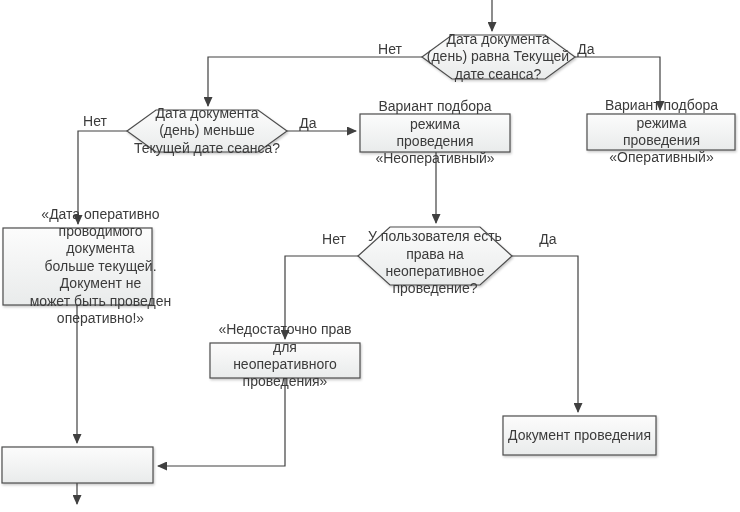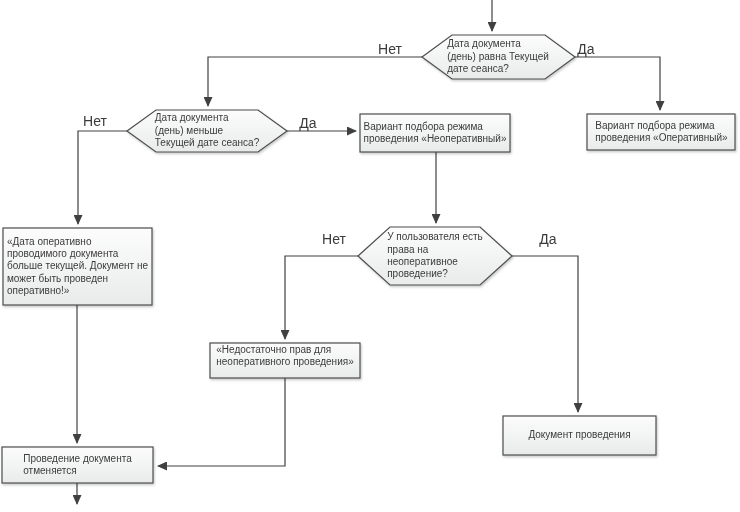--- a/index.html
+++ b/index.html
@@ -1,21 +1,21 @@
 <!DOCTYPE html>
 <html><head>
 <meta charset="utf-8">
 <style>
   html,body { margin:0; padding:0; background:#ffffff; font-family:"Liberation Sans",sans-serif; }
   .canvas { position:relative; width:740px; height:512px; background:#ffffff; overflow:hidden; }
   .canvas svg { position:absolute; left:0; top:0; }
   .node-label {
     position:absolute; display:flex; align-items:center; justify-content:center;
-    text-align:left; white-space:pre-line; color:#3b3b3b;
-    font-size:10px; line-height:1.24; pointer-events:none;
+    text-align:center; white-space:pre-line; color:#3b3b3b;
+    font-size:14px; line-height:1.24; pointer-events:none;
   }
   .edge-label {
     position:absolute; width:40px; text-align:center; color:#3b3b3b;
     font-size:14px; pointer-events:none;
   }
 </style>
 </head>
 <body>
 
 <div class="canvas">
@@ -64,34 +64,32 @@
   <div class="node-label" style="left:424px;top:36px;width:148px;height:42px;">Дата документа
 (день) равна Текущей
 дате сеанса?</div>
   <div class="node-label" style="left:588px;top:114px;width:147px;height:36px;">Вариант подбора режима
 проведения «Оперативный»</div>
   <div class="node-label" style="left:130px;top:110px;width:154px;height:42px;">Дата документа
 (день) меньше
 Текущей дате сеанса?</div>
   <div class="node-label" style="left:361px;top:114px;width:148px;height:38px;">Вариант подбора режима
 проведения «Неоперативный»</div>
-  <div class="node-label" style="left:4px;top:228px;width:147px;height:77px;">«Дата оперативно
+  <div class="node-label" style="left:4px;top:228px;width:147px;height:77px;padding-left:23px;">«Дата оперативно
 проводимого документа
 больше текущей. Документ не
 может быть проведен
 оперативно!»</div>
-  <div class="node-label" style="left:360px;top:227px;width:150px;height:58px;">У пользователя есть
+  <div class="node-label" style="left:360px;top:234px;width:150px;height:58px;">У пользователя есть
 права на
 неоперативное
 проведение?</div>
   <div class="node-label" style="left:211px;top:343px;width:148px;height:26px;">«Недостаточно прав для
 неоперативного проведения»</div>
   <div class="node-label" style="left:504px;top:416px;width:151px;height:39px;">Документ проведения</div>
-  <div class="node-label" style="left:3px;top:447px;width:149px;height:36px;">Проведение документа
-отменяется</div>
 
   <div class="edge-label" style="left:370px;top:41px;">Нет</div>
   <div class="edge-label" style="left:566px;top:41px;">Да</div>
   <div class="edge-label" style="left:75px;top:113px;">Нет</div>
   <div class="edge-label" style="left:288px;top:115px;">Да</div>
   <div class="edge-label" style="left:314px;top:231px;">Нет</div>
   <div class="edge-label" style="left:528px;top:231px;">Да</div>
 
 </div>
 

